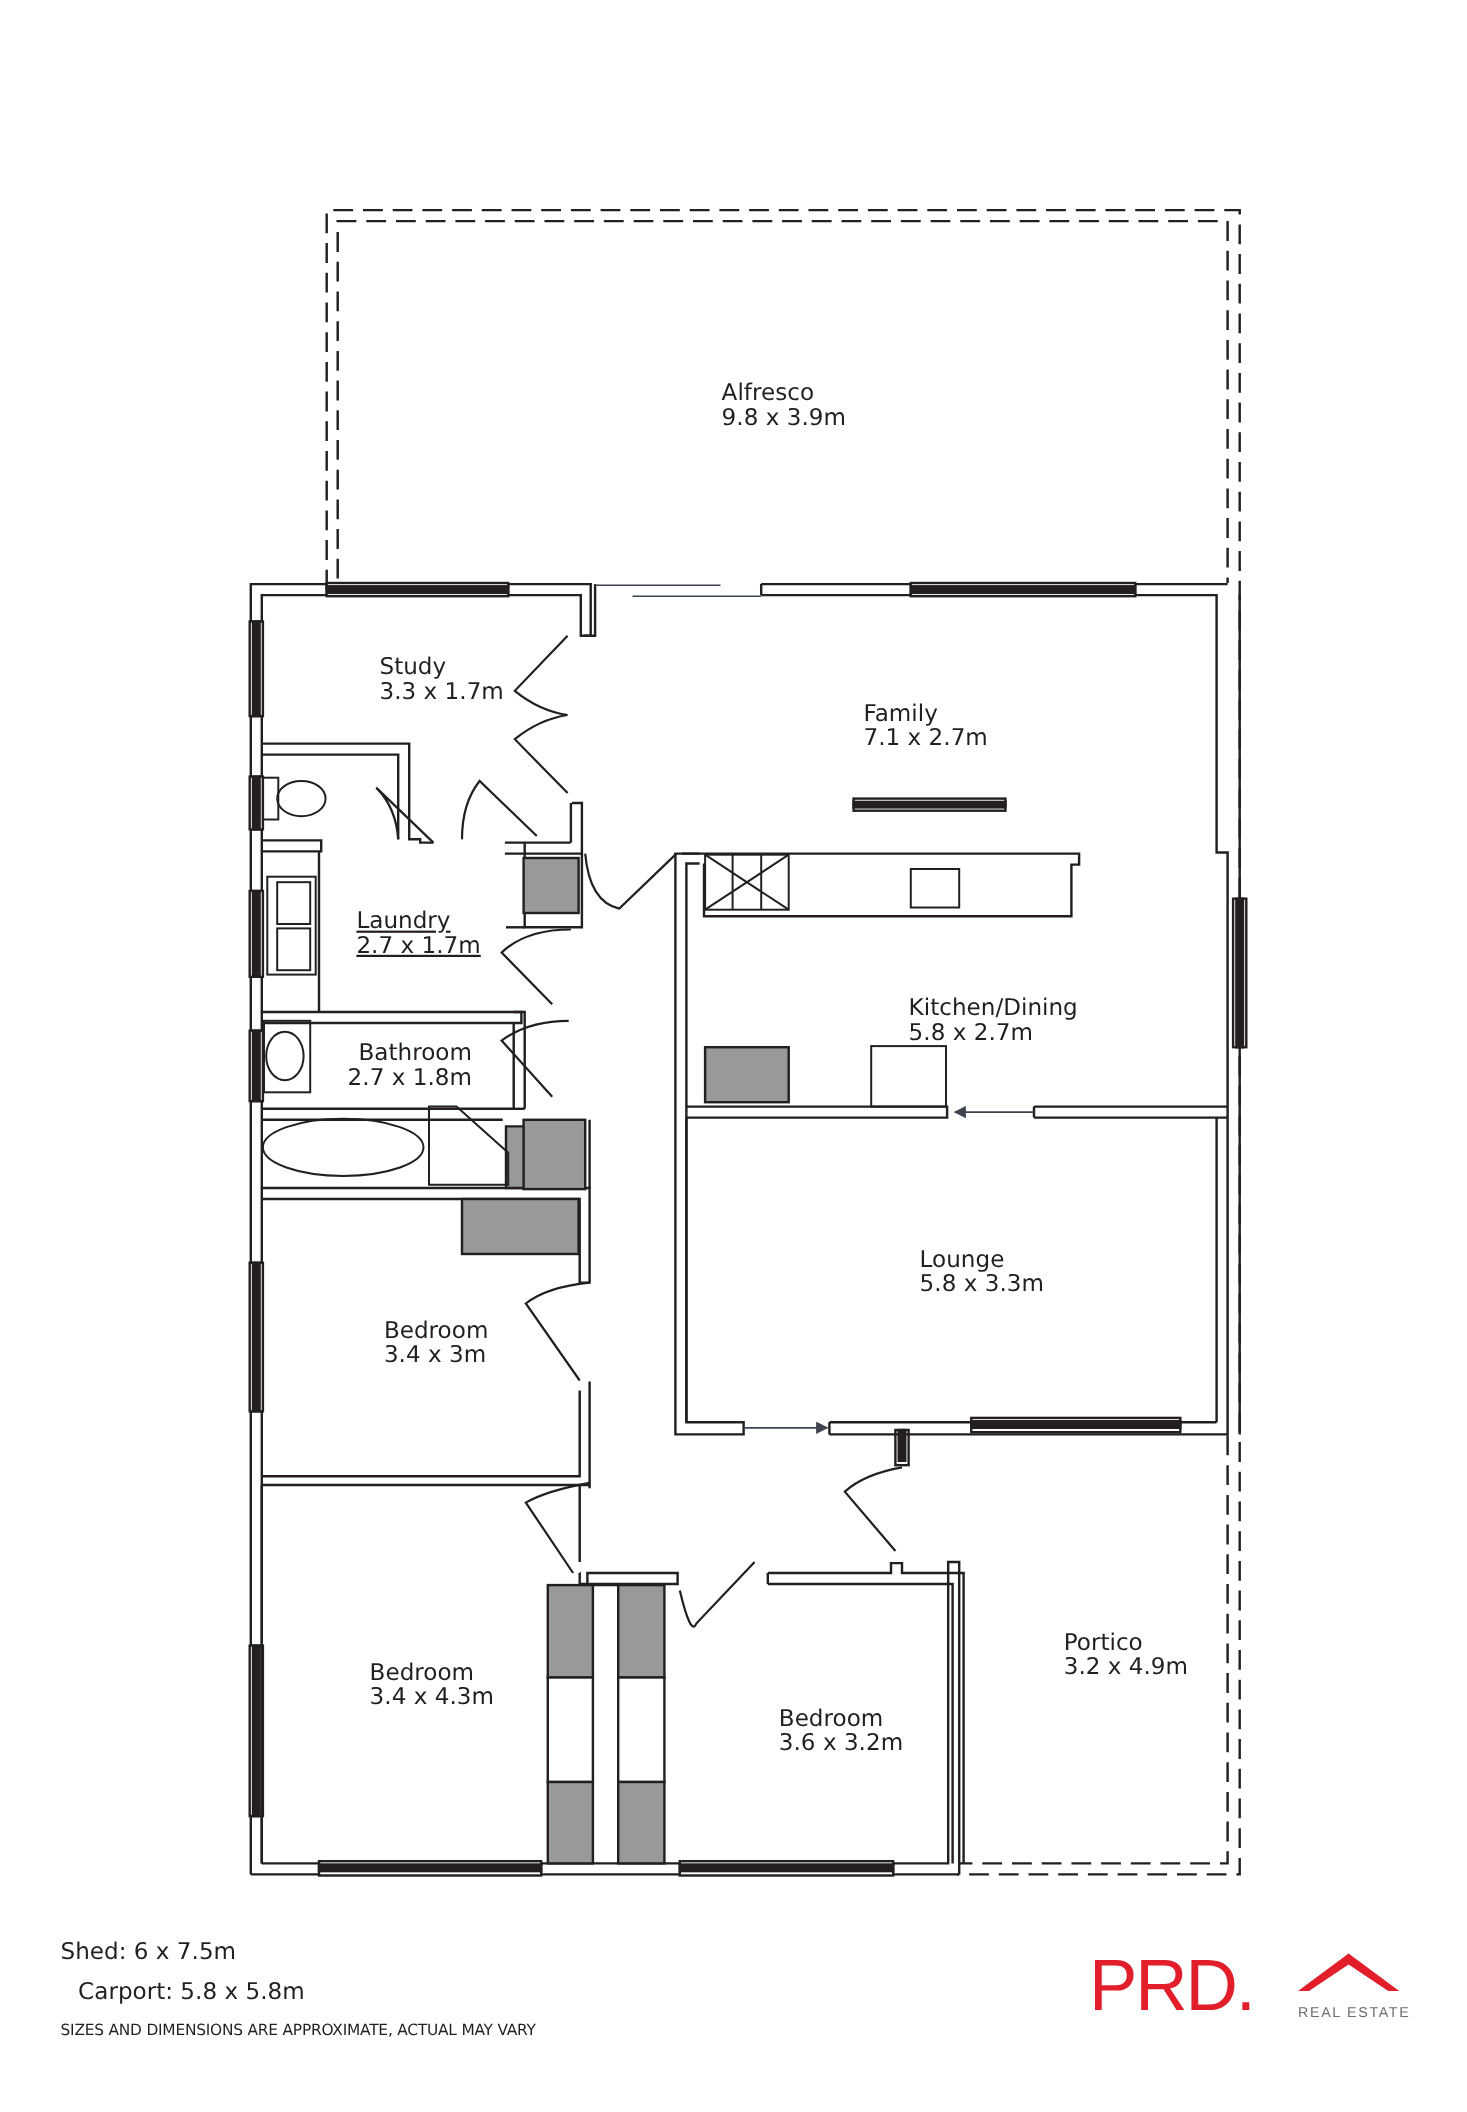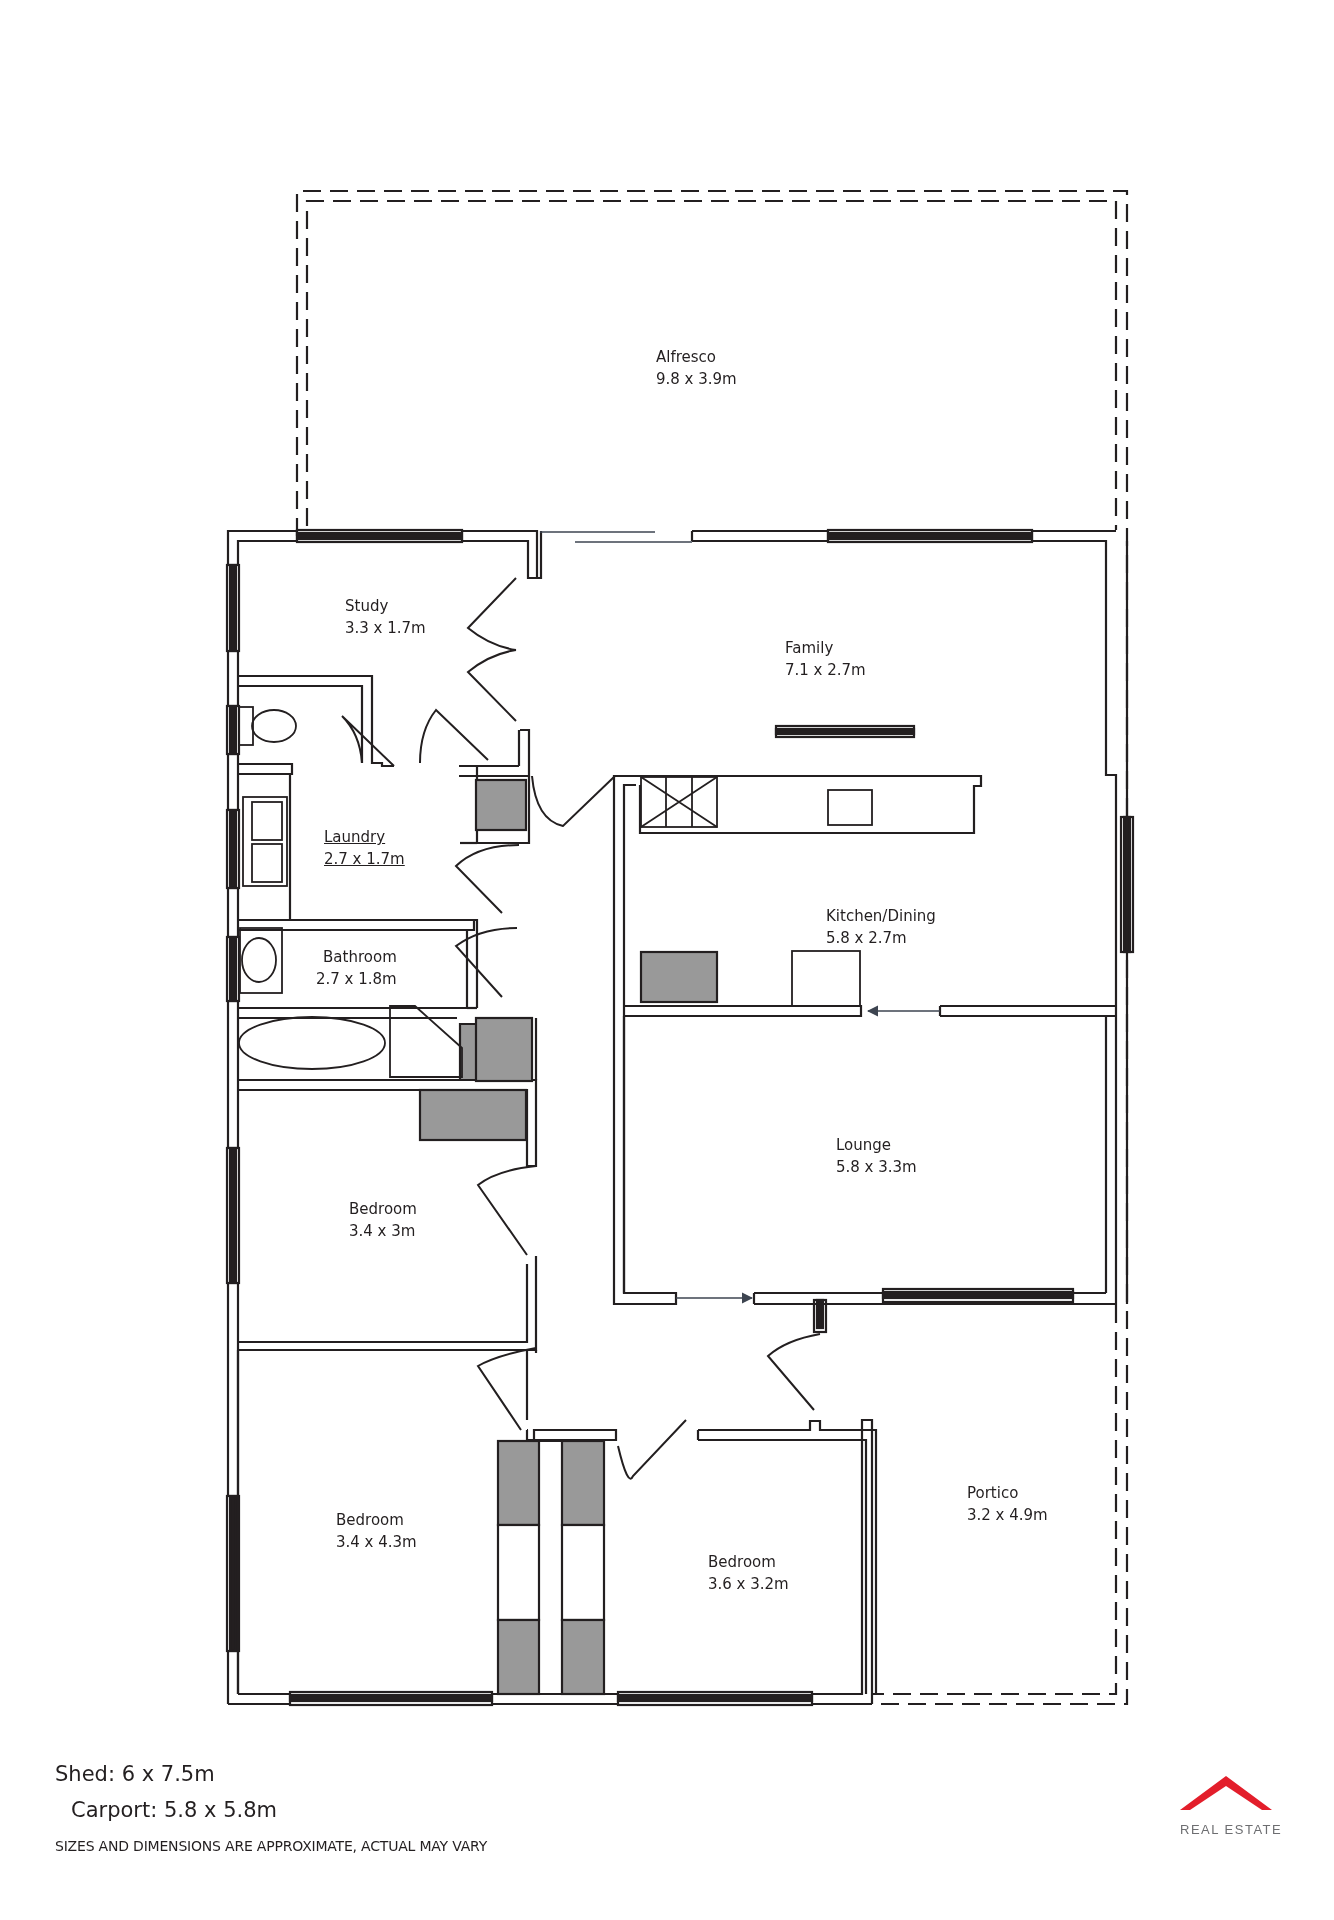--- a/index.html
+++ b/index.html
@@ -1,18 +1,18 @@
 <!DOCTYPE html>
 <html><head>
 <meta charset="utf-8">
 <style>
   html, body { margin:0; padding:0; background:#ffffff; }
   body { width:1334px; height:1920px; position:relative; overflow:hidden; font-family:"Liberation Sans", "DejaVu Sans", sans-serif; color:#231f20; }
   #plan { position:absolute; left:0; top:0; }
-  .room-label { position:absolute; font-family:"DejaVu Sans", "Liberation Sans", sans-serif; font-size:15px; line-height:22px; color:#231f20; white-space:nowrap; }
+  .room-label { position:absolute; font-family:"DejaVu Sans", "Liberation Sans", sans-serif; font-size:21px; line-height:22px; color:#231f20; white-space:nowrap; }
   .room-label .dim { display:block; }
   .footer-line { position:absolute; left:55px; font-family:"DejaVu Sans", sans-serif; color:#231f20; white-space:nowrap; }
   .f1 { top:1762px; font-size:21px; }
   .f2 { top:1798px; font-size:21px;margin-left:16px; }
   .f3 { top:1838px; font-size:14px; letter-spacing:-0.2px; }
   .logo { position:absolute; left:990px; top:1772px; width:300px; height:70px; }
   .logo-text { position:absolute; left:0; top:-6px; font-family:"Liberation Sans", sans-serif; font-size:66px; color:#e31e2b; letter-spacing:-2px; font-weight:400; }
   .logo-sub { position:absolute; left:190px; top:50px; font-family:"Liberation Sans", sans-serif; font-size:13px; color:#6d6e71; letter-spacing:1.5px; }
   .logo-roof { position:absolute; left:188px; top:2px; }
 </style>
@@ -226,17 +226,18 @@
 <div class="room-label" style="left:708px;top:1551px;">
   <span>Bedroom</span>
   <span class="dim">3.6 x 3.2m</span>
 </div>
 
 <div class="footer-line f1">Shed: 6 x 7.5m</div>
 <div class="footer-line f2">Carport: 5.8 x 5.8m</div>
 <div class="footer-line f3">SIZES AND DIMENSIONS ARE APPROXIMATE, ACTUAL MAY VARY</div>
 
 <div class="logo">
+  <span class="logo-text">PRD.</span>
   <svg class="logo-roof" width="96" height="40" viewBox="0 0 96 40">
     <path d="M2,36 L48,2 L94,36 L84,36 L48,12 L12,36 Z" fill="#e31e2b"></path>
   </svg>
   <span class="logo-sub">REAL ESTATE</span>
 </div>
 
 </body></html>

